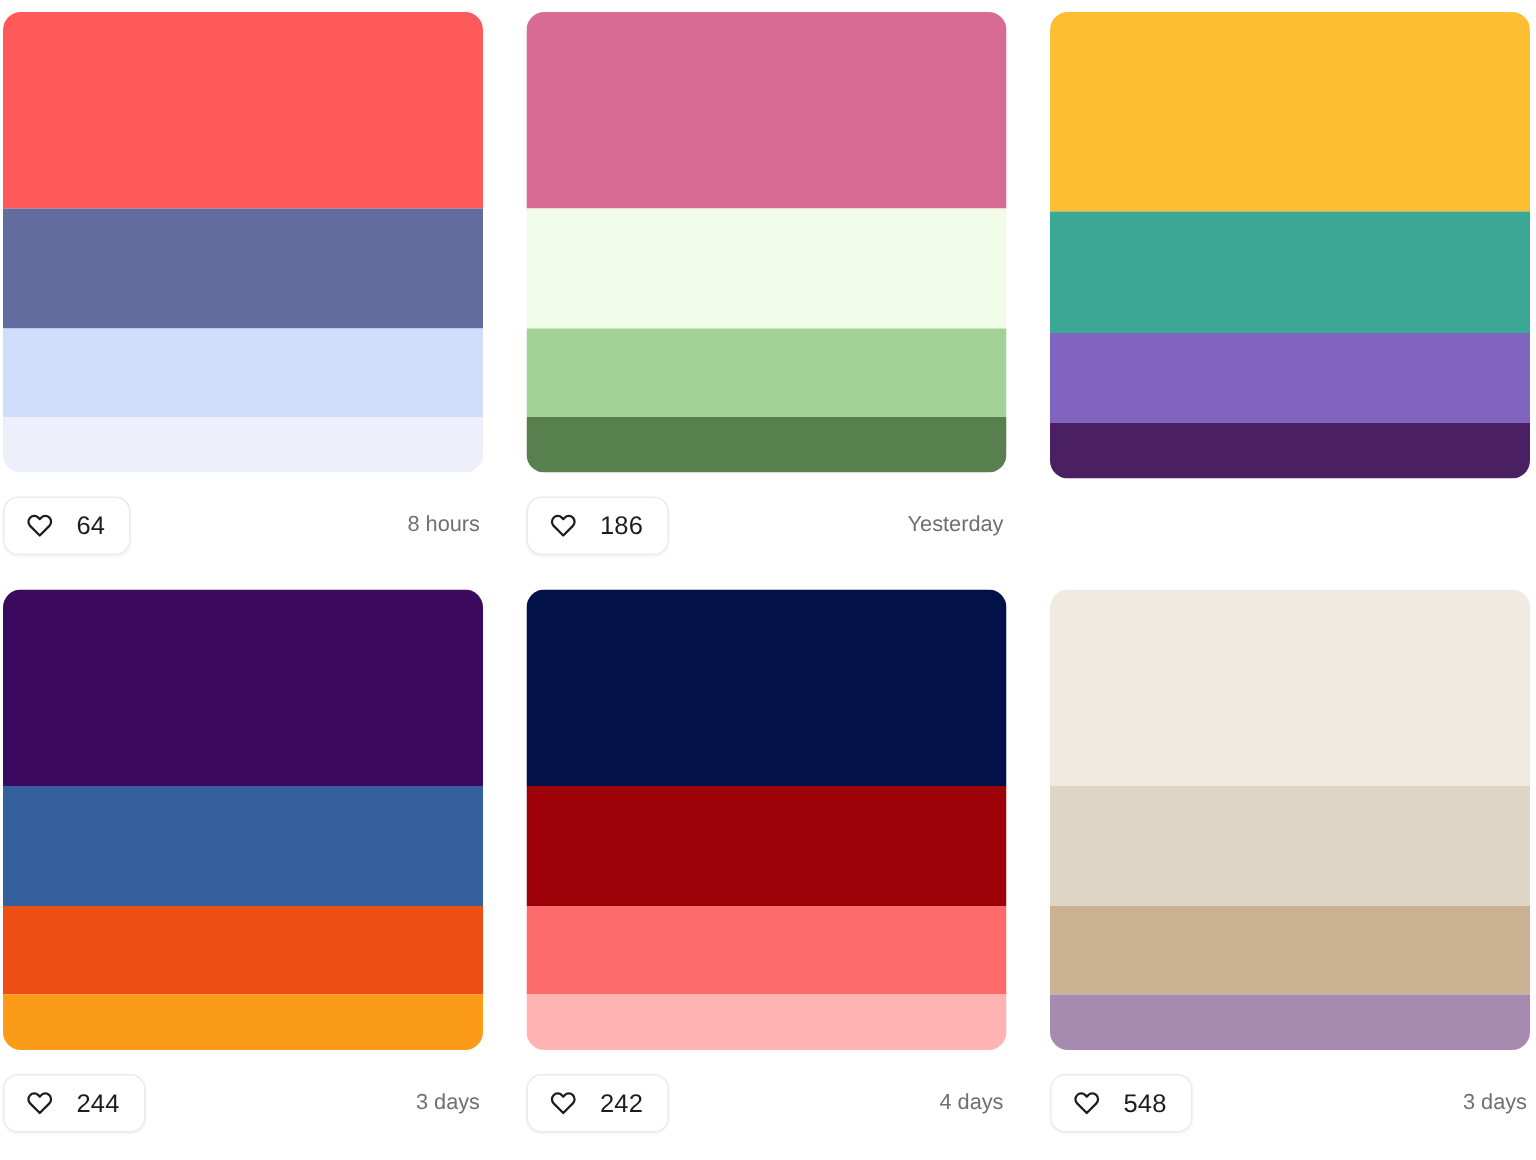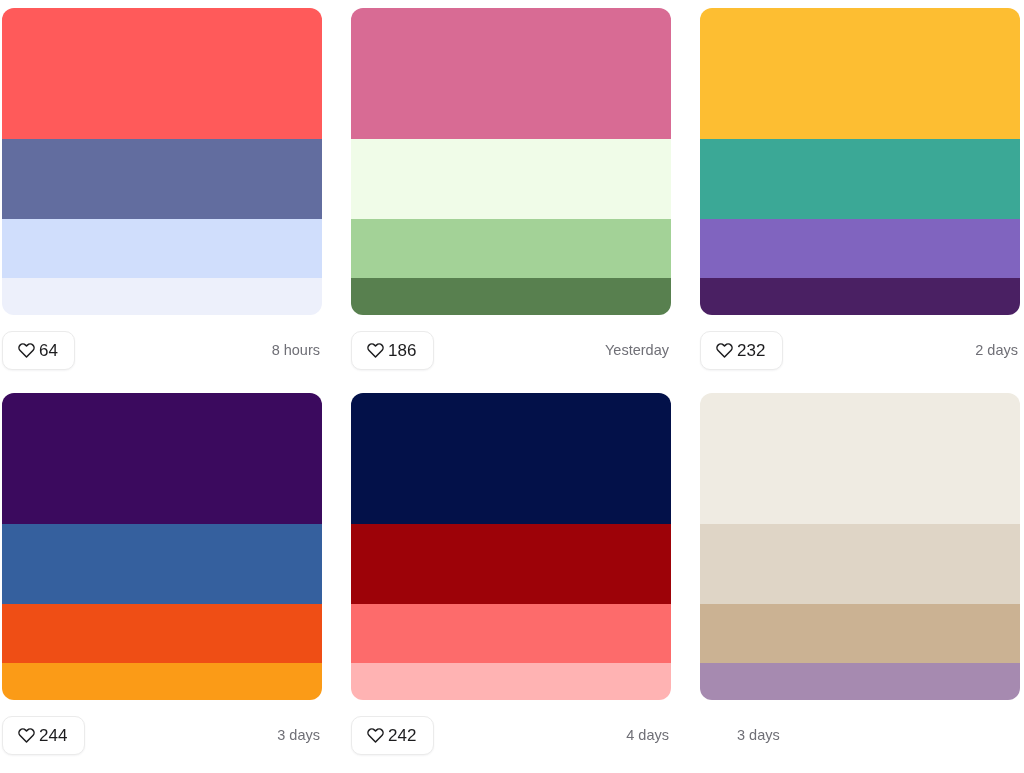--- a/index.html
+++ b/index.html
@@ -46,21 +46,21 @@
     display: flex;
     align-items: center;
     justify-content: space-between;
     margin-top: 16px;
     height: 40px;
   }
 
   .like-button {
     display: inline-flex;
     align-items: center;
-    gap: 3px;
+    gap: 15px;
     height: 39px;
     padding: 0 16px 0 14px;
     background: #ffffff;
     border: 1px solid #ebebeb;
     border-radius: 10px;
     box-shadow: 0 1px 2px rgba(16, 24, 40, 0.05);
     cursor: pointer;
   }
 
   .heart-icon {
@@ -130,31 +130,20 @@
         <span class="timestamp">Yesterday</span>
       </div>
     </div>
     <div class="palette-card">
       <div class="swatches">
         <div class="swatch b0" style="background: rgb(253, 190, 50);"></div>
         <div class="swatch b1" style="background: rgb(59, 168, 150);"></div>
         <div class="swatch b2" style="background: rgb(128, 100, 191);"></div>
         <div class="swatch b3" style="background: rgb(74, 32, 99);"></div>
       </div>
-      <div class="card-footer">
-        <div class="like-button">
-          <span class="heart-icon">
-            <svg viewBox="0 0 24 24" fill="none" stroke="#1C1C1E" stroke-width="1.9" stroke-linecap="round" stroke-linejoin="round">
-              <path d="M12 20.2 3.9 12.1A4.9 4.9 0 0 1 3.9 5.2a4.9 4.9 0 0 1 6.9 0l1.2 1.2 1.2-1.2a4.9 4.9 0 0 1 6.9 0 4.9 4.9 0 0 1 0 6.9Z"></path>
-            </svg>
-          </span>
-          <span class="like-count">232</span>
-        </div>
-        <span class="timestamp">2 days</span>
-      </div>
     </div>
     <div class="palette-card">
       <div class="swatches">
         <div class="swatch b0" style="background: rgb(59, 10, 94);"></div>
         <div class="swatch b1" style="background: rgb(53, 96, 158);"></div>
         <div class="swatch b2" style="background: rgb(239, 78, 21);"></div>
         <div class="swatch b3" style="background: rgb(251, 155, 23);"></div>
       </div>
       <div class="card-footer">
         <div class="like-button">
@@ -188,16 +177,24 @@
       </div>
     </div>
     <div class="palette-card">
       <div class="swatches">
         <div class="swatch b0" style="background: rgb(239, 235, 226);"></div>
         <div class="swatch b1" style="background: rgb(223, 213, 198);"></div>
         <div class="swatch b2" style="background: rgb(203, 178, 147);"></div>
         <div class="swatch b3" style="background: rgb(166, 138, 176);"></div>
       </div>
       <div class="card-footer">
+        <div class="like-button">
+          <span class="heart-icon">
+            <svg viewBox="0 0 24 24" fill="none" stroke="#1C1C1E" stroke-width="1.9" stroke-linecap="round" stroke-linejoin="round">
+              <path d="M12 20.2 3.9 12.1A4.9 4.9 0 0 1 3.9 5.2a4.9 4.9 0 0 1 6.9 0l1.2 1.2 1.2-1.2a4.9 4.9 0 0 1 6.9 0 4.9 4.9 0 0 1 0 6.9Z"></path>
+            </svg>
+          </span>
+          <span class="like-count">548</span>
+        </div>
         <span class="timestamp">3 days</span>
       </div>
     </div>
   </div>
 
 </body></html>

